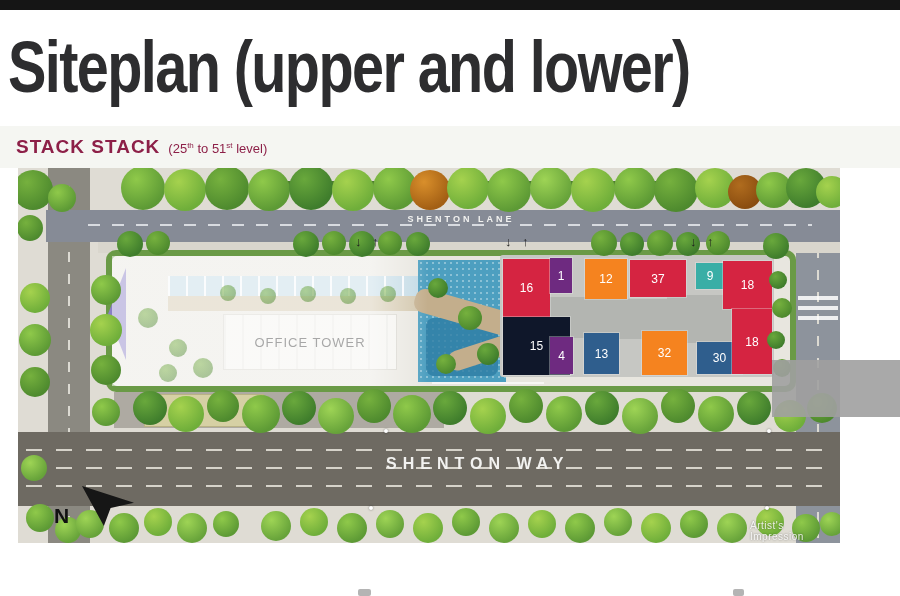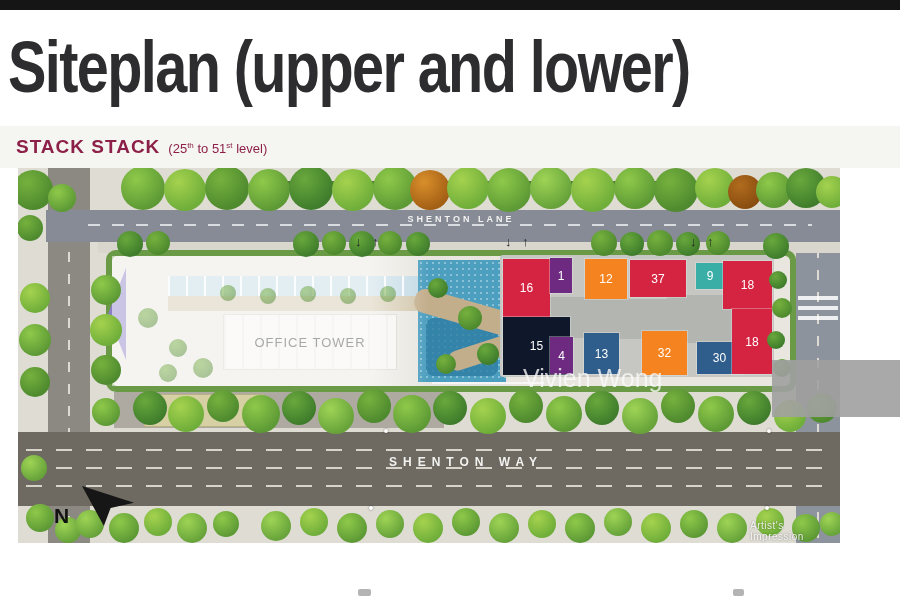--- a/index.html
+++ b/index.html
@@ -33,21 +33,21 @@
   #way-road{left:0;top:264px;width:822px;height:74px;background:#6e6a62;}
   .way-dash{left:8px;width:806px;height:2px;
       background-image:repeating-linear-gradient(to right,#d6d3ca 0 16px,transparent 16px 30px);}
   #crosswalk{left:780px;top:128px;width:40px;height:24px;
       background-image:repeating-linear-gradient(to bottom,rgba(255,255,255,.85) 0 4px,transparent 4px 10px);}
   .sidewalk{left:80px;width:742px;height:11px;background:#d9d6cd;}
   #hedge-top{left:248px;top:13px;width:440px;height:10px;background:#4c7c2f;border-radius:5px;}
 
   .road-label{color:#f2f2f0;white-space:nowrap;text-align:center;}
   #lane-label{left:388px;top:46px;width:110px;font-size:9px;letter-spacing:3px;font-weight:bold;}
-  #way-label{left:368px;top:287px;width:160px;font-size:12px;letter-spacing:6px;font-weight:bold;}
+  #way-label{left:368px;top:287px;width:160px;font-size:16px;letter-spacing:6px;font-weight:bold;}
 
   
   #compound{left:88px;top:82px;width:690px;height:142px;background:#6a9a46;border-radius:10px;}
   #compound-inner{left:94px;top:88px;width:678px;height:130px;background:#e8e6df;border-radius:5px;}
   #pool-strip{left:150px;top:108px;width:252px;height:20px;background:#c2dae5;
       background-image:repeating-linear-gradient(to right,rgba(255,255,255,.85) 0 2px,transparent 2px 18px);}
   #deck-strip{left:150px;top:128px;width:256px;height:15px;background:#d2c6ab;}
   #pool-main{left:400px;top:92px;width:88px;height:122px;background:#4d9fc0;
       background-image:radial-gradient(rgba(255,255,255,.35) 1px,transparent 1.5px);background-size:6px 6px;}
   #pool-dark{left:408px;top:150px;width:72px;height:58px;background:#2e7da4;border-radius:8px;opacity:.8;}
@@ -272,21 +272,20 @@
         <span class="traffic-arrow" style="left: 689px;">↑</span>
       </div>
 
     <div id="lane-label" class="abs road-label">SHENTON LANE</div>
     <div id="way-label" class="abs road-label">SHENTON WAY</div>
 
     <div id="north-arrow" class="abs"></div>
     <div id="north-label" class="abs">N</div>
 
     <div id="wm-line" class="abs"></div>
-    <div id="wm-name" class="abs">Vivien Wong</div>
     <div id="wm-note" class="abs">Artist's Impression</div>
   </div>
 
   <div id="wm-grey" class="abs"></div>
 
   <div class="abs bottom-mark" style="left:358px;width:13px;"></div>
   <div class="abs bottom-mark" style="left:733px;width:11px;"></div>
 </div>
 
 </body></html>

